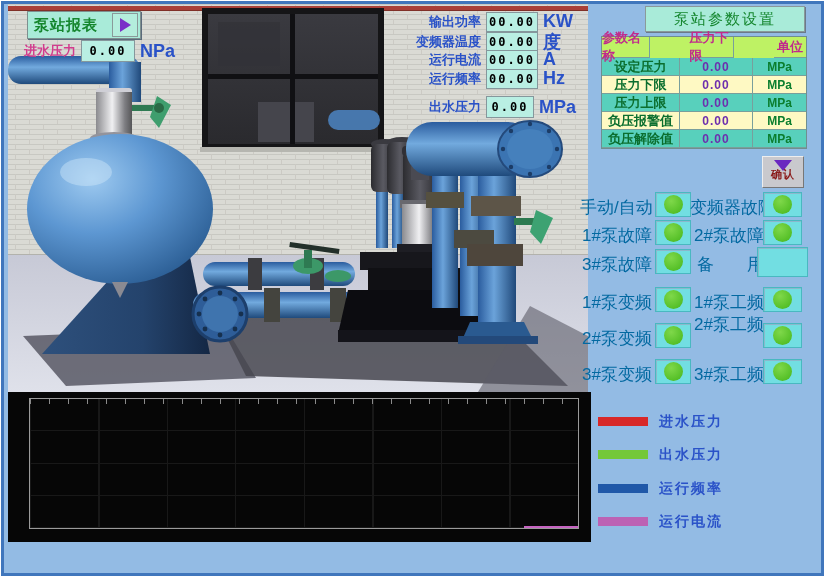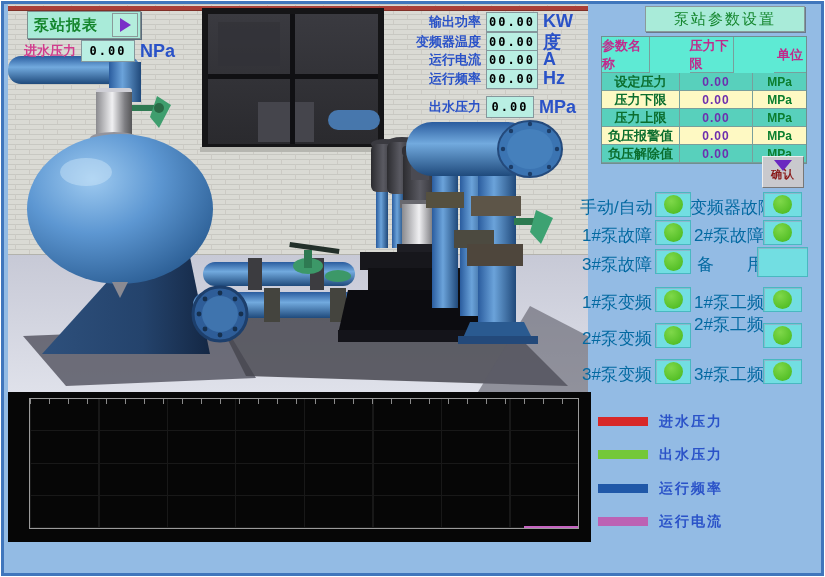--- a/index.html
+++ b/index.html
@@ -32,21 +32,21 @@
                      repeating-linear-gradient(0deg,#181818 0 1px,transparent 1px 32.2px);}
   .plot-ticks{position:absolute;left:0;top:0;right:0;height:5px;
     background:repeating-linear-gradient(90deg,#8a8a8a 0 1px,transparent 1px 19px);}
   .trace{position:absolute;right:0;bottom:0;width:54px;height:2px;}
 
   
   .settings-title{position:absolute;left:636px;top:6px;width:158px;height:24px;background:#a9ebd9;
     border:1px solid #8a9a9a;box-shadow:1px 1px 0 #6a7a8a;color:#15862e;font-weight:normal;font-size:15px;
     letter-spacing:2px;display:flex;align-items:center;justify-content:center;z-index:5;margin-left:9px;}
   .stable{position:absolute;left:601px;top:36px;width:204px;border:1px solid #6f8f8f;border-collapse:collapse;z-index:5;}
-  .stable .hrow{display:flex;background:#5eead4;height:36px;gap:40px;}
+  .stable .hrow{display:flex;background:#bef264;height:21px;gap:40px;}
   .stable .drow{display:flex;height:18px;}
   .stable .drow.odd{background:#58d0bc;}
   .stable .drow.even{background:#fef9c3;}
   .stable .c{display:flex;align-items:center;justify-content:center;border-right:1px solid #789f9c;border-bottom:1px solid #789f9c;box-sizing:border-box;}
   .stable .c:last-child{border-right:none;}
   .stable .c1{width:78px;} .stable .c2{width:73px;} .stable .c3{width:53px;}
   .hcell{color:#c12a8c;font-weight:bold;font-size:13px;}
   .ncell{color:#0b6e2e;font-weight:bold;font-size:13px;}
   .vcell{color:#6d2fae;font-weight:bold;font-size:12px;letter-spacing:1px;}
   .ucell{color:#0b7e2e;font-weight:bold;font-size:12px;}

